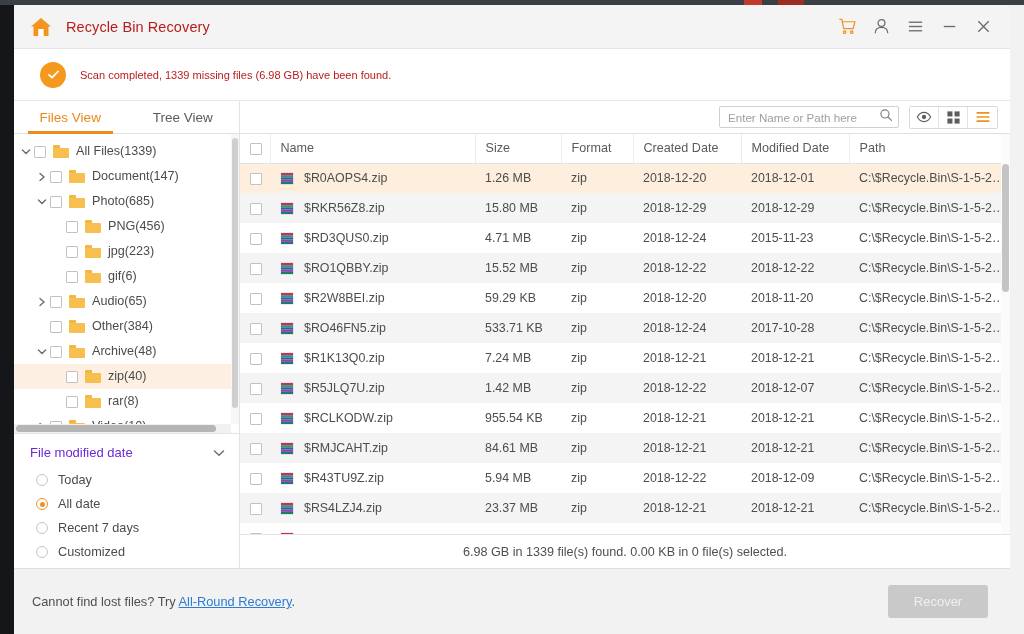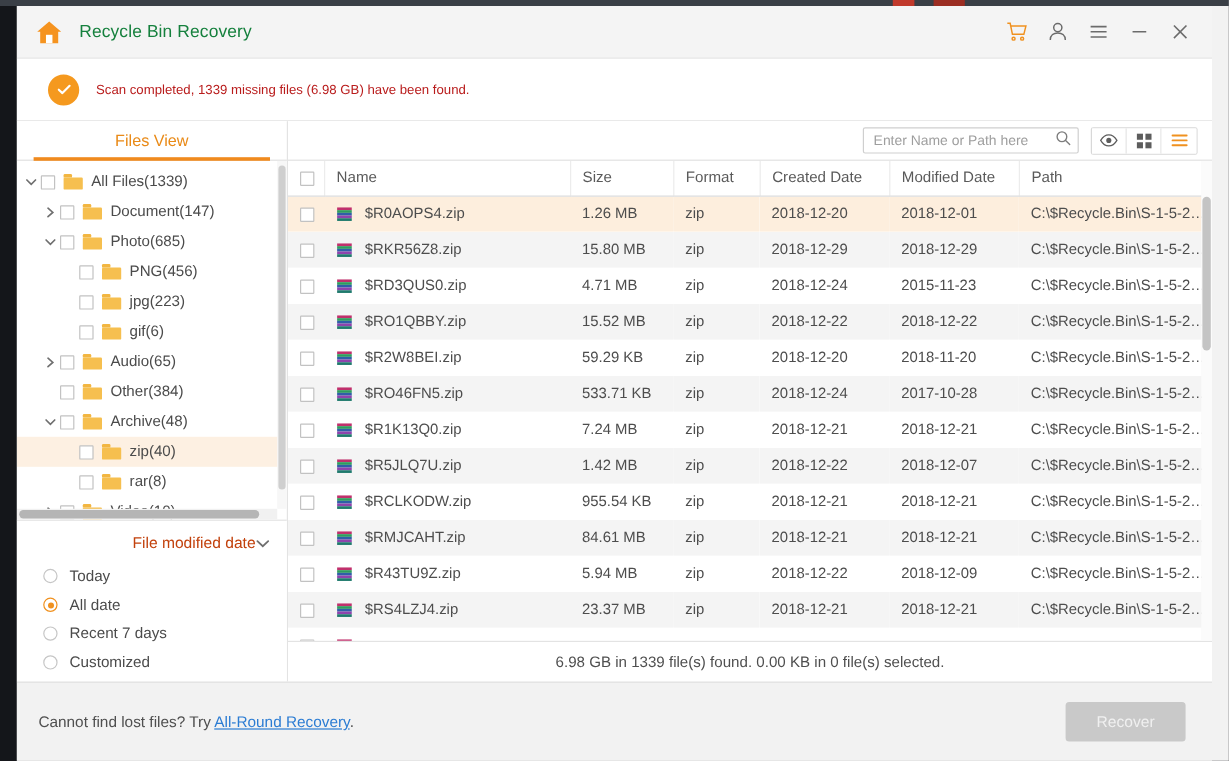--- a/index.html
+++ b/index.html
@@ -28,21 +28,21 @@
 
   
   .titlebar {
     height: 44px; flex: 0 0 44px;
     background: #f4f4f4;
     border-bottom: 1px solid #e4e4e4;
     display: flex; align-items: center;
     padding: 0 10px 0 14px;
   }
   .home-icon { width: 26px; height: 26px; margin-right: 12px; flex: 0 0 26px; }
-  .title-text { font-size: 14.5px; color: #15803d; letter-spacing: .1px; }
+  .title-text { font-size: 14.5px; color: #b91c1c; letter-spacing: .1px; }
   .titlebar-spacer { flex: 1 1 auto; }
   .tb-btn {
     width: 34px; height: 34px; display:flex; align-items:center; justify-content:center;
     cursor: pointer;
   }
   .tb-btn svg { display:block; }
 
   
   .banner {
     height: 52px; flex: 0 0 52px;
@@ -115,22 +115,22 @@
   }
   .h-scroll .thumb { position:absolute; left:2px; top:1px; width:200px; height:7px; background:#b5b5b5; border-radius:4px; }
   .v-scroll-track {
     position: absolute; right: 0; top: 0; bottom: 9px; width: 8px; background: #f7f7f7;
   }
   .v-scroll-track .thumb { position:absolute; left:1px; top:4px; width:6px; height:270px; background:#cfcfcf; border-radius:4px;}
 
   
   .filter { flex: 0 0 auto; border-top: 1px solid #e3e3e3; padding: 9px 0 4px 0; background:#fff;}
   .filter-head {
-    display:flex; align-items:center; justify-content: flex-end;
-    font-size: 13px; color: #c2410c; padding: 2px 14px 8px 16px; cursor: pointer;
+    display:flex; align-items:center; justify-content: space-between;
+    font-size: 13px; color: #6d28d9; padding: 2px 14px 8px 16px; cursor: pointer;
   }
   .radio-row { display:flex; align-items:center; height: 24px; padding-left: 22px; font-size: 12.7px; color:#4b4b4b; cursor:pointer;}
   .radio {
     width: 12px; height: 12px; border-radius: 50%; border: 1px solid #c6c6c6;
     margin-right: 10px; flex: 0 0 12px; background:#fff; position: relative;
   }
   .radio.on { border-color: #f0911f; }
   .radio.on::after {
     content:""; position:absolute; left:2.5px; top:2.5px; width:5px; height:5px;
     border-radius:50%; background:#f0911f;
@@ -281,20 +281,23 @@
     <span class="banner-text">Scan completed, 1339 missing files (6.98 GB) have been found.</span>
   </div>
 
   <div class="body">
 
     <div class="sidebar">
 
       <div class="tabs">
         <div class="tab active">
           <span>Files View</span>
+        </div>
+        <div class="tab">
+          <span>Tree View</span>
         </div>
       </div>
 
       <div class="tree">
         <div id="tree-rows">
             <div class="tree-row">
               <span style="width:4px;flex:0 0 4px"></span>
               <span class="twisty">
                 <svg width="10" height="8" viewBox="0 0 10 8" fill="none" stroke="#6f6f6f" stroke-width="1.4" stroke-linecap="round">
                   <path d="M1.4 2 L5 5.6 L8.6 2"></path>

